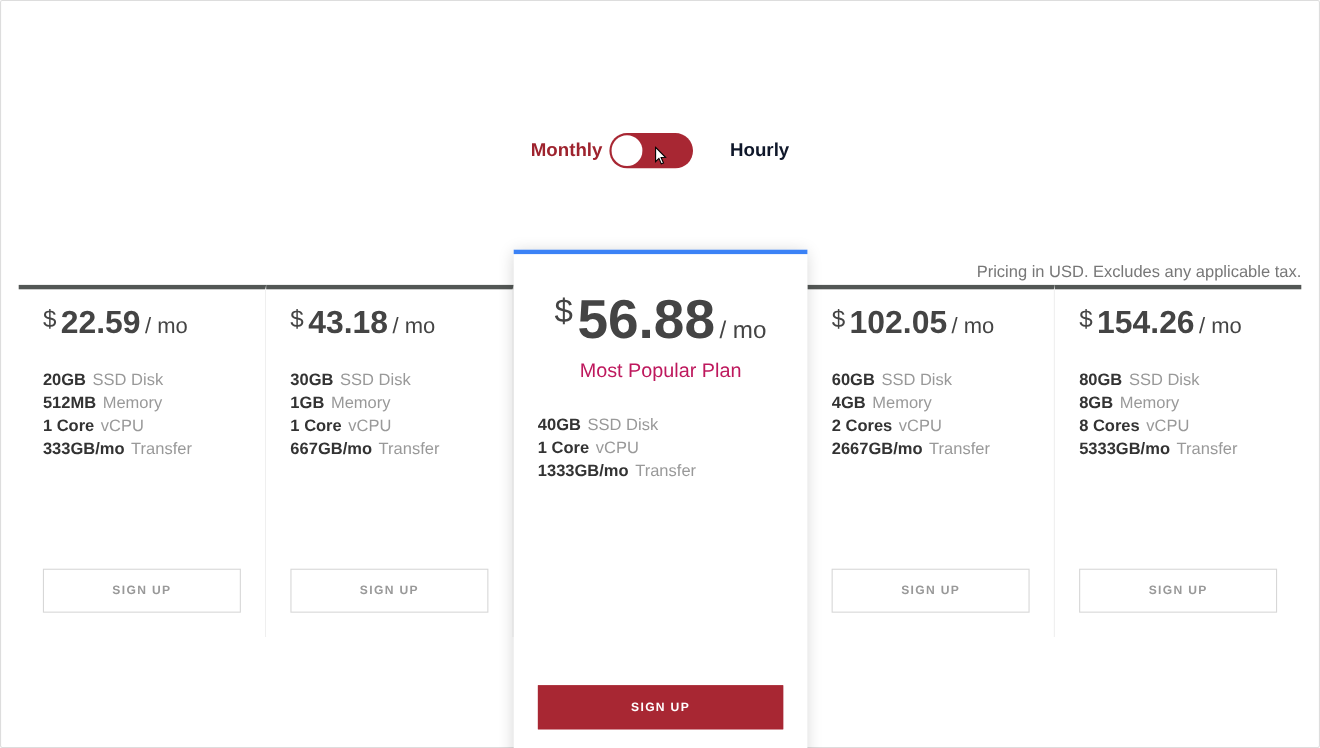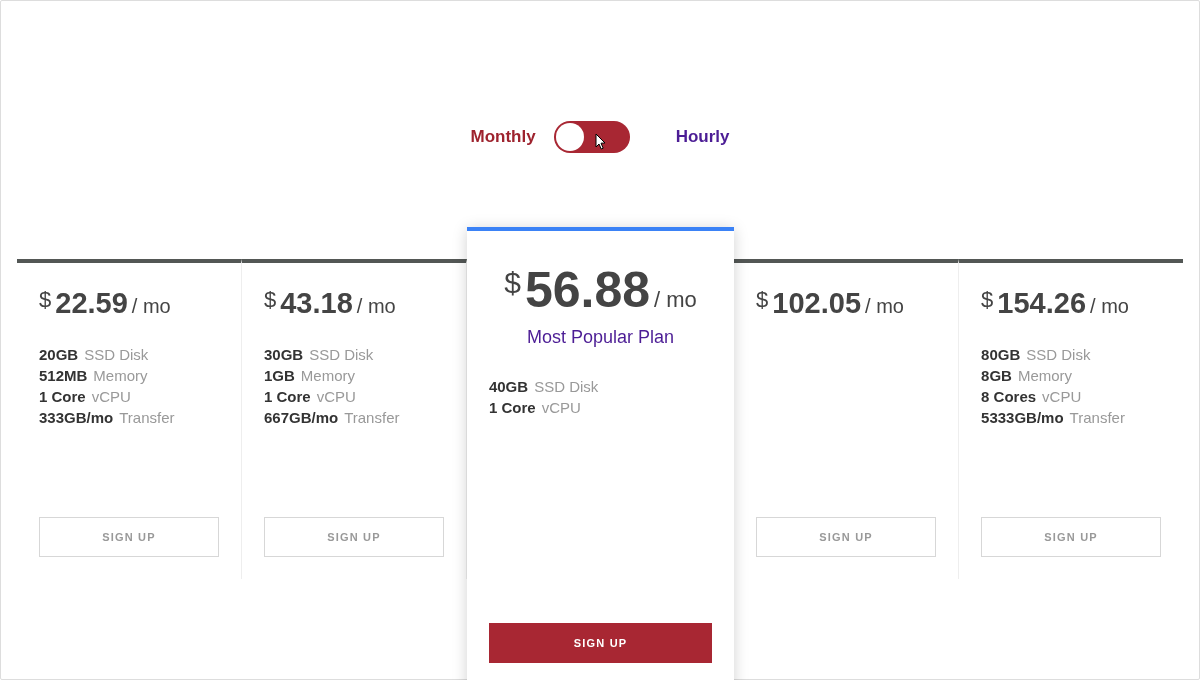--- a/index.html
+++ b/index.html
@@ -19,29 +19,29 @@
     height: 680px;
     position: relative;
     border: 1px solid #ddd;
     border-radius: 2px;
   }
   
   .toggle-row {
     display: flex;
     align-items: center;
     justify-content: center;
-    gap: 18px;
+    gap: 6px;
     padding-top: 120px;
   }
   .toggle-label {
     font-size: 17px;
     font-weight: 600;
   }
   .toggle-label.active { color: #9e232e; }
-  .toggle-label.inactive { color: #4c1d95; margin-left: 28px; }
+  .toggle-label.inactive { color: #0f172a; margin-left: 28px; }
   .toggle-switch {
     position: relative;
     width: 76px;
     height: 32px;
     background: #a82733;
     border-radius: 16px;
   }
   .toggle-handle {
     position: absolute;
     top: 2px;
@@ -73,21 +73,21 @@
     top: 226px;
     left: 16px;
     right: 16px;
   }
   .pricing-row {
     display: flex;
     align-items: flex-start;
   }
   .card {
     flex: 1;
-    padding: 24px 22px 22px;
+    padding: 14px 22px 22px;
     border-top: 4px solid #535755;
     margin-top: 32px;
     border-right: 1px solid #eee;
     background: #fff;
     height: 320px;
     display: flex;
     flex-direction: column;
   }
   .card:last-child { border-right: none; }
   .card.featured {
@@ -120,21 +120,21 @@
     font-weight: 500;
     margin-left: 4px;
   }
   .card.featured .currency { font-size: 30px; vertical-align: 14px; }
   .card.featured .amount { font-size: 50px; }
   .card.featured .period { font-size: 22px; }
   .subtitle {
     margin-top: 8px;
     text-align: center;
     font-size: 18px;
-    color: #4c1d95;
+    color: #be185d;
   }
   .specs {
     margin-top: 26px;
     display: flex;
     flex-direction: column;
     gap: 4px;
   }
   .card.featured .specs { margin-top: 30px; }
   .spec {
     font-size: 15px;
@@ -179,20 +179,21 @@
       <div class="toggle-handle"></div>
       <span class="cursor-icon">
         <svg width="16" height="20" viewBox="0 0 16 20">
           <path fill="#fff" stroke="#000" stroke-width="1" d="M4 1 L4 14 L7 11 L9.2 16 L11.2 15.2 L9 10.2 L13 10 Z"></path>
         </svg>
       </span>
     </div>
     <span class="toggle-label inactive">Hourly</span>
   </div>
 
+  <div class="disclaimer">Pricing in USD. Excludes any applicable tax.</div>
 
   <div class="pricing">
     <div class="pricing-row">
 
       <div class="card">
         <div class="price">
           <span class="currency">$</span><span class="amount">22.59</span><span class="period">/ mo</span>
         </div>
         <div class="specs">
           <div class="spec"><span class="val">20GB</span><span class="label">SSD Disk</span></div>
@@ -219,28 +220,35 @@
       </div>
 
       <div class="card featured">
         <div class="price" style="text-align:center">
           <span class="currency">$</span><span class="amount">56.88</span><span class="period">/ mo</span>
         </div>
         <div class="subtitle">Most Popular Plan</div>
         <div class="specs">
           <div class="spec"><span class="val">40GB</span><span class="label">SSD Disk</span></div>
           <div class="spec"><span class="val">1 Core</span><span class="label">vCPU</span></div>
+          <div class="spec"><span class="val">1333GB/mo</span><span class="label">Transfer</span></div>
         </div>
         <div class="spacer"></div>
         <button class="signup-btn">SIGN UP</button>
       </div>
 
       <div class="card">
         <div class="price">
           <span class="currency">$</span><span class="amount">102.05</span><span class="period">/ mo</span>
+        </div>
+        <div class="specs">
+          <div class="spec"><span class="val">60GB</span><span class="label">SSD Disk</span></div>
+          <div class="spec"><span class="val">4GB</span><span class="label">Memory</span></div>
+          <div class="spec"><span class="val">2 Cores</span><span class="label">vCPU</span></div>
+          <div class="spec"><span class="val">2667GB/mo</span><span class="label">Transfer</span></div>
         </div>
         <div class="spacer"></div>
         <button class="signup-btn">SIGN UP</button>
       </div>
 
       <div class="card">
         <div class="price">
           <span class="currency">$</span><span class="amount">154.26</span><span class="period">/ mo</span>
         </div>
         <div class="specs">

